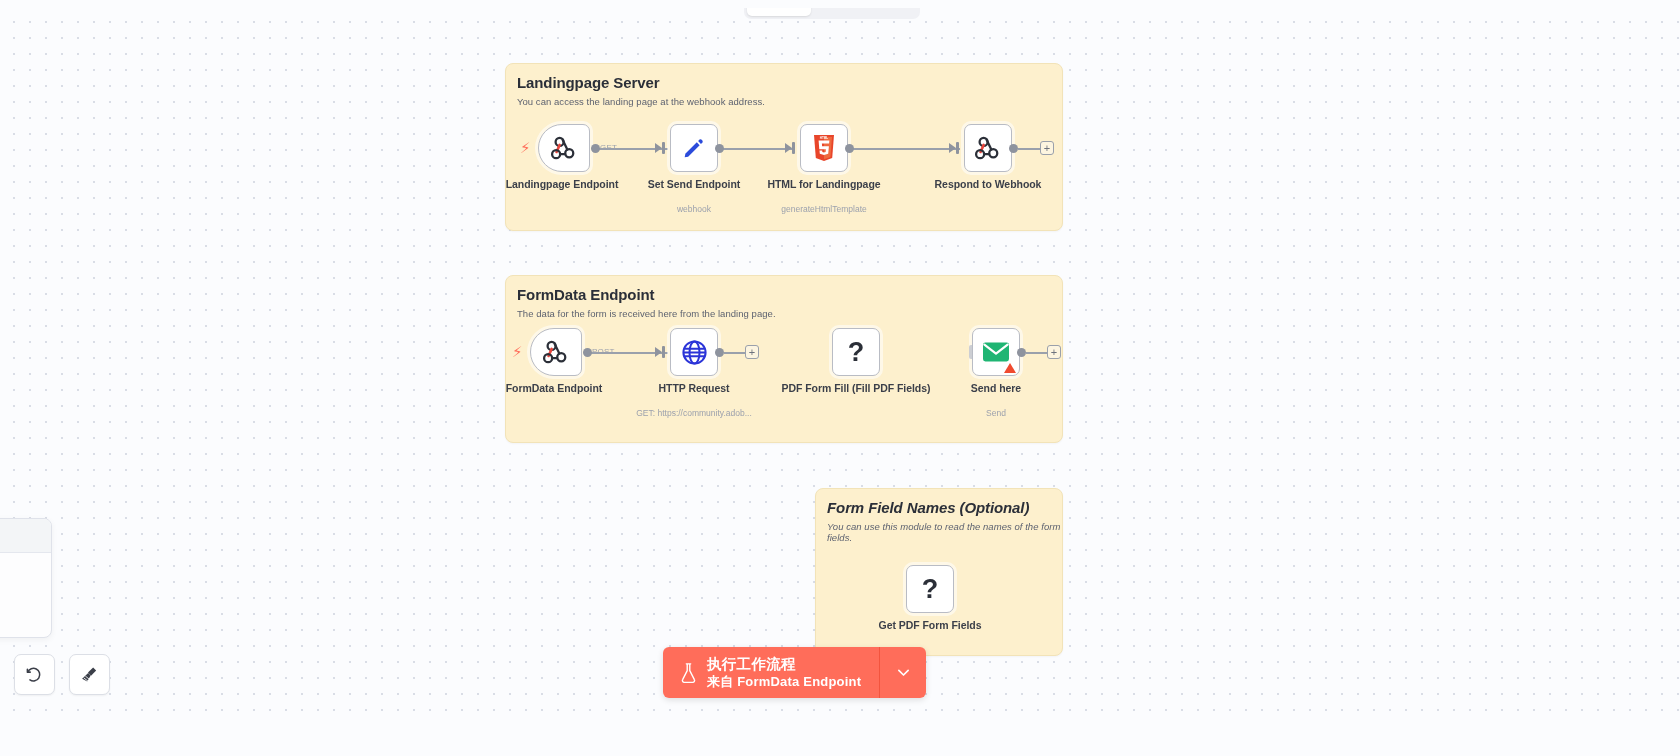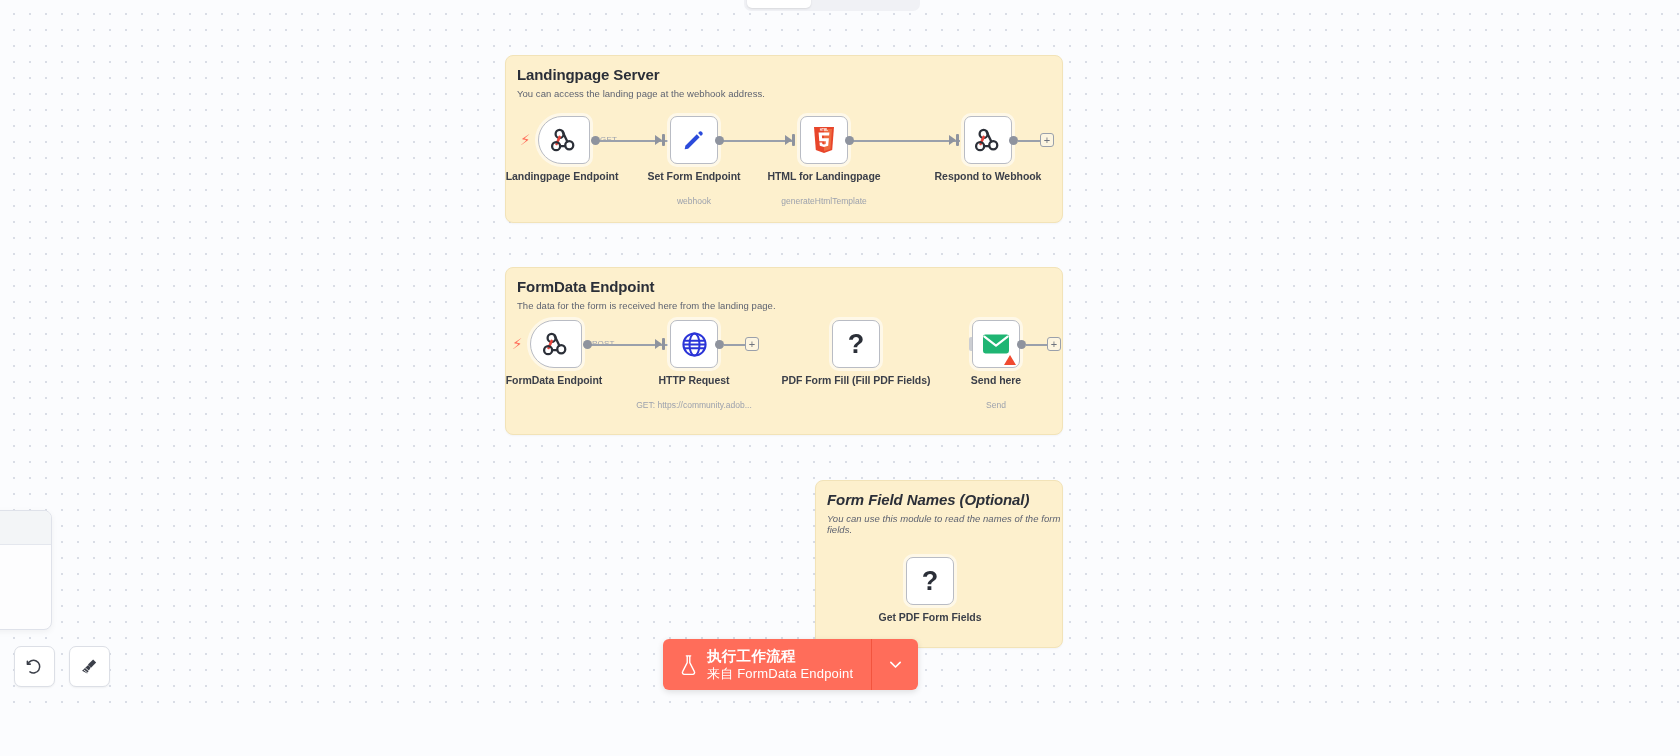--- a/index.html
+++ b/index.html
@@ -10,20 +10,21 @@
     background: #fbfcfe;
   }
   #canvas {
     position: relative;
     width: 1680px; height: 704px;
     background-color: #fbfcfe;
     background-image: radial-gradient(circle, #d9dde6 1.1px, transparent 1.1px);
     background-size: 16px 16px;
     background-position: 6px 6px;
     overflow: hidden;
+    margin-top: 8px;
   }
 
   
   .tabbar {
     position: absolute;
     left: 744px; top: -22px;
     display: flex; align-items: center;
     gap: 2px;
     background: #f0f1f5;
     border-radius: 7px;
@@ -232,21 +233,21 @@
     gap: 9px;
     padding: 0 18px 0 16px;
     color: #ffffff;
     border-right: 1px solid #f2543e;
   }
   .exec-text-l1 {
     font-size: 14.5px; font-weight: 700; line-height: 18px;
     letter-spacing: 0.3px;
   }
   .exec-text-l2 {
-    font-size: 13px; font-weight: 400; line-height: 17px;
+    font-size: 13px; font-weight: 700; line-height: 17px;
     letter-spacing: 0.2px;
     text-align: center;
   }
   .exec-caret {
     background: #ff6d5a;
     width: 46px;
     display: flex; align-items: center; justify-content: center;
   }
 </style>
 </head>
@@ -293,21 +294,21 @@
   <div class="node" style="left:670px; top:116px;">
     <div class="arrowbar" style="left:-8px; top:18px;"></div>
     <div class="arrowtip" style="left:-15px; top:19px;"></div>
     <div class="node-box">
       <svg class="icon-pencil" viewBox="0 0 24 24">
         <path d="M4 17.4 L14.6 6.8 L17.2 9.4 L6.6 20 L3.4 20.6 Z" fill="#2b4bdb"></path>
         <path d="M15.8 5.6 L17.4 4 A2.2 2.2 0 0 1 20 6.6 L18.4 8.2 Z" fill="#2b4bdb"></path>
       </svg>
     </div>
     <div class="dot" style="left:45px; top:20px;"></div>
-    <div class="node-label">Set Form Endpoint</div>
+    <div class="node-label">Set Send Endpoint</div>
     <div class="node-sublabel">webhook</div>
   </div>
 
   <div class="node" style="left:800px; top:116px;">
     <div class="arrowbar" style="left:-8px; top:18px;"></div>
     <div class="arrowtip" style="left:-15px; top:19px;"></div>
     <div class="node-box">
       <svg class="icon-html" viewBox="0 0 24 28">
         <path d="M2 1 L22 1 L20.2 24 L12 27 L3.8 24 Z" fill="#e8452a"></path>
         <path d="M12 3 L12 25.2 L18.5 23 L20 3 Z" fill="#ef6a3f"></path>

